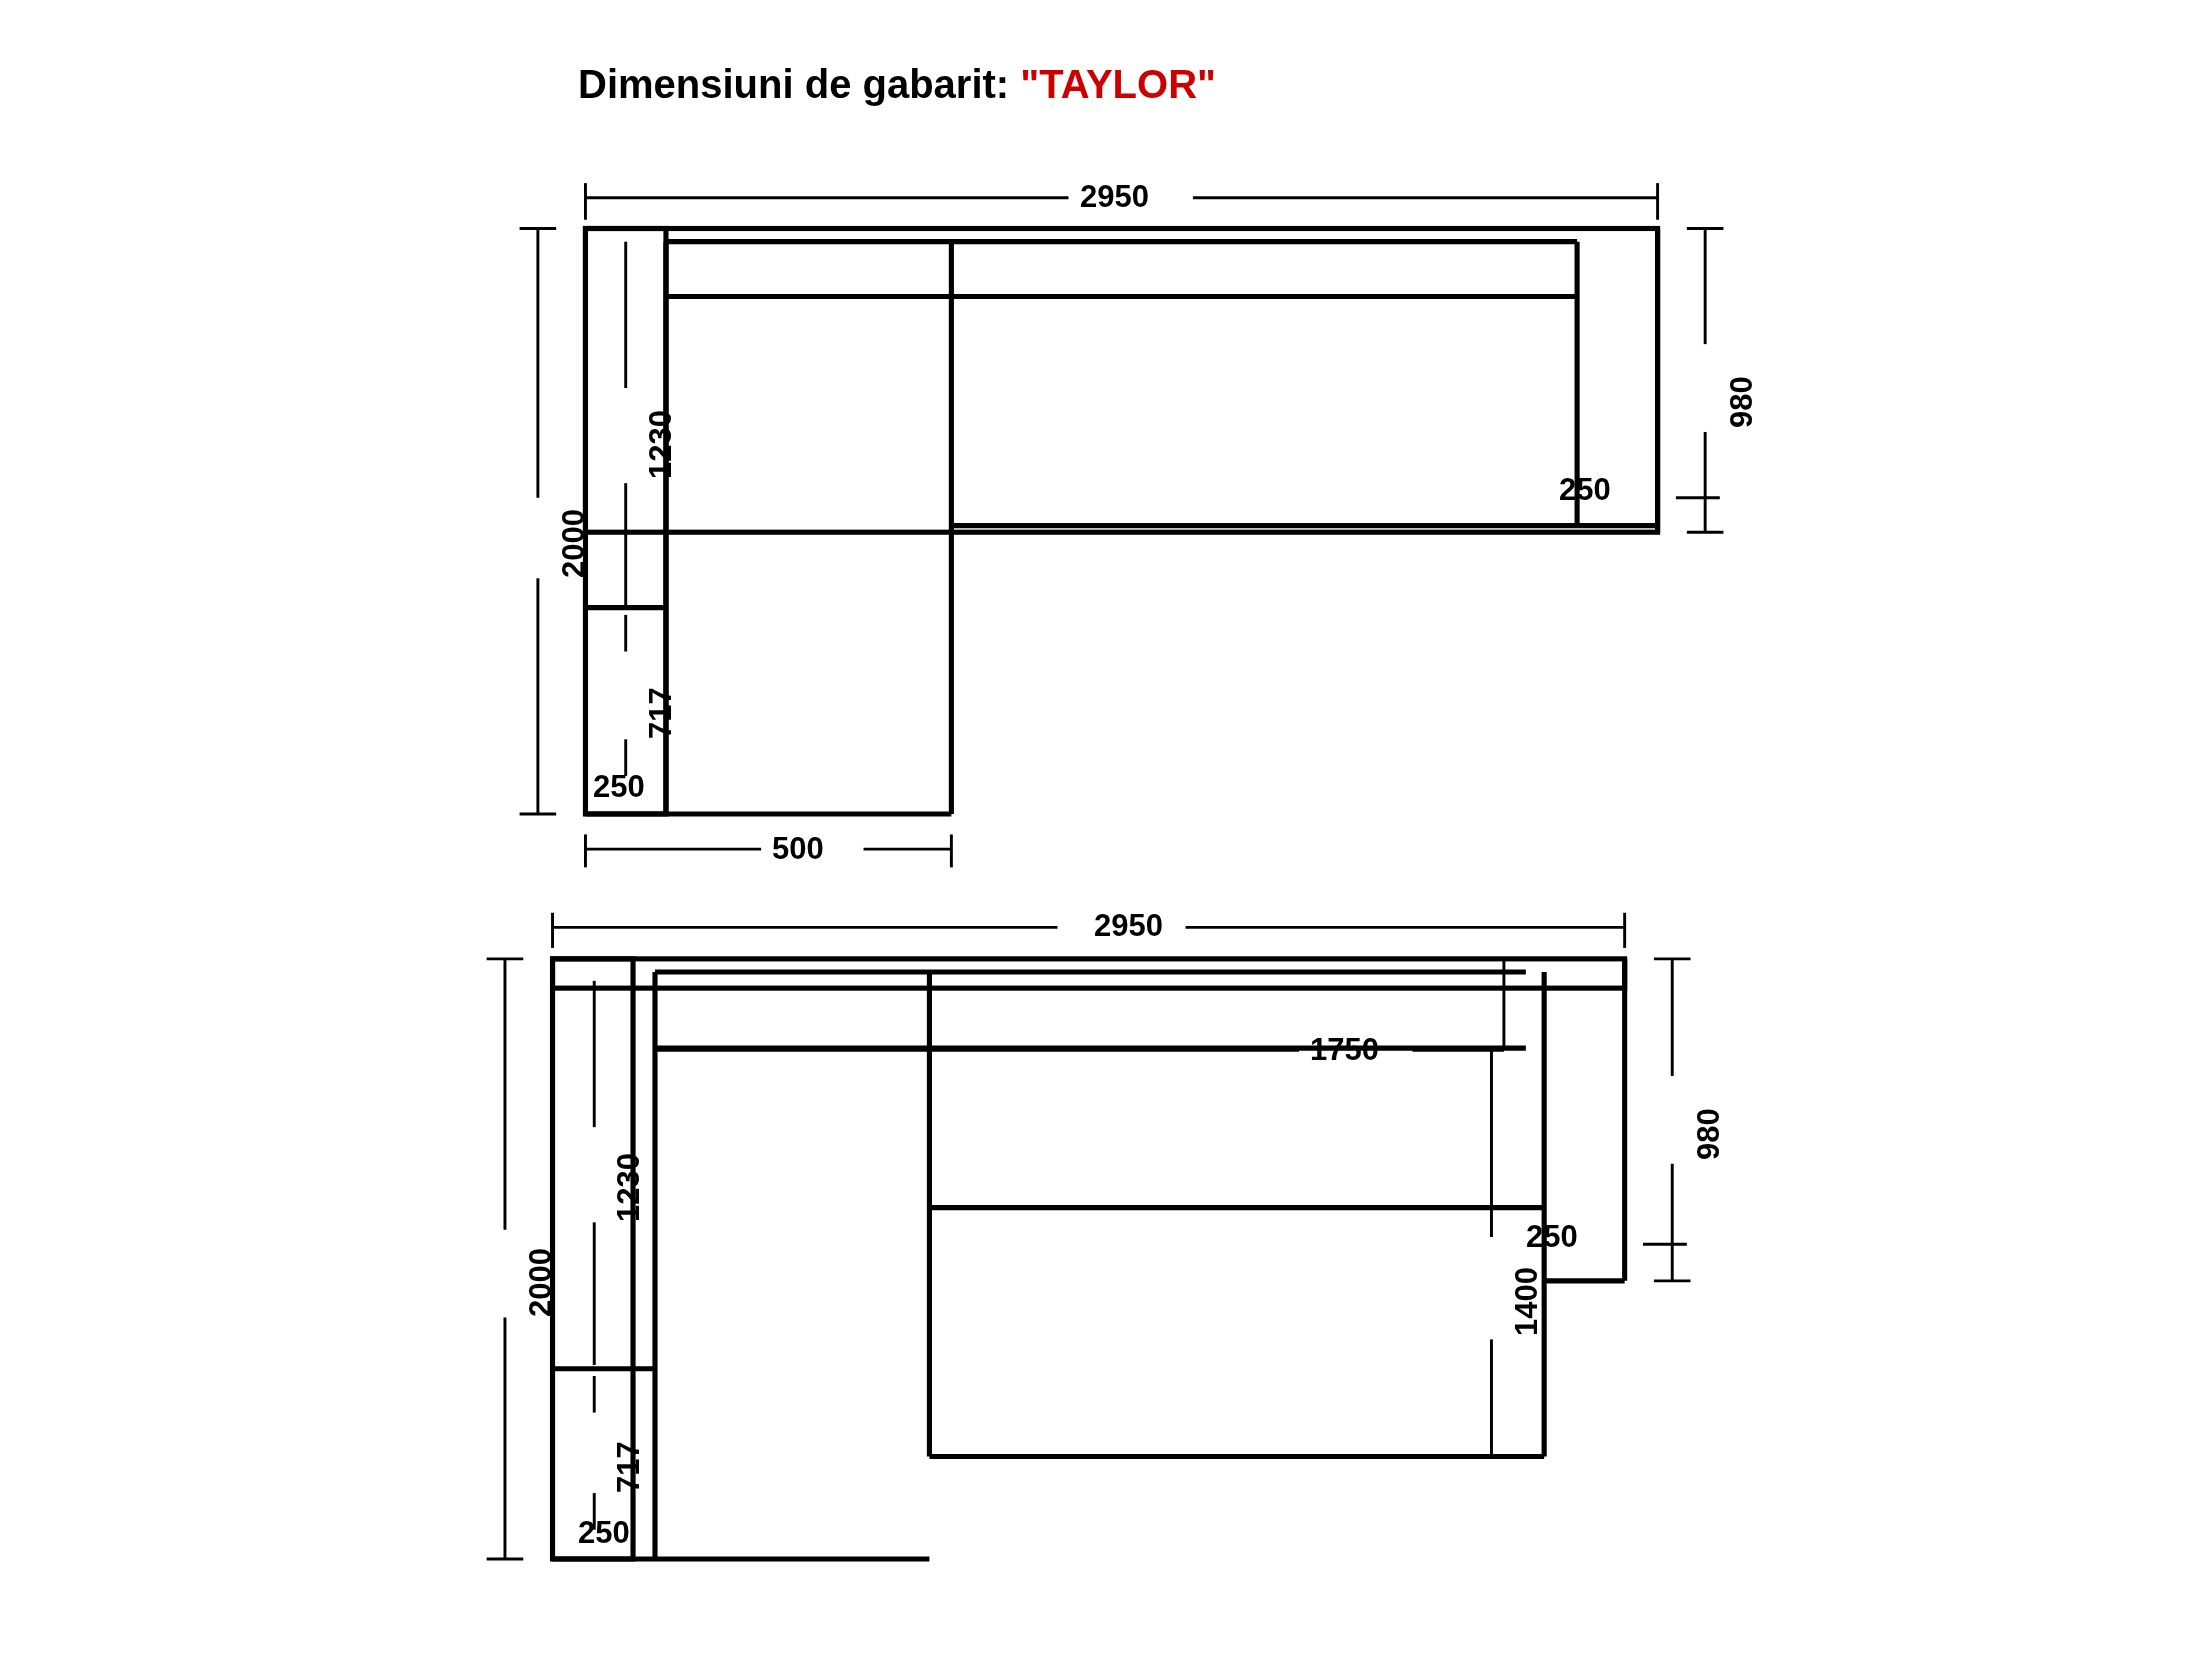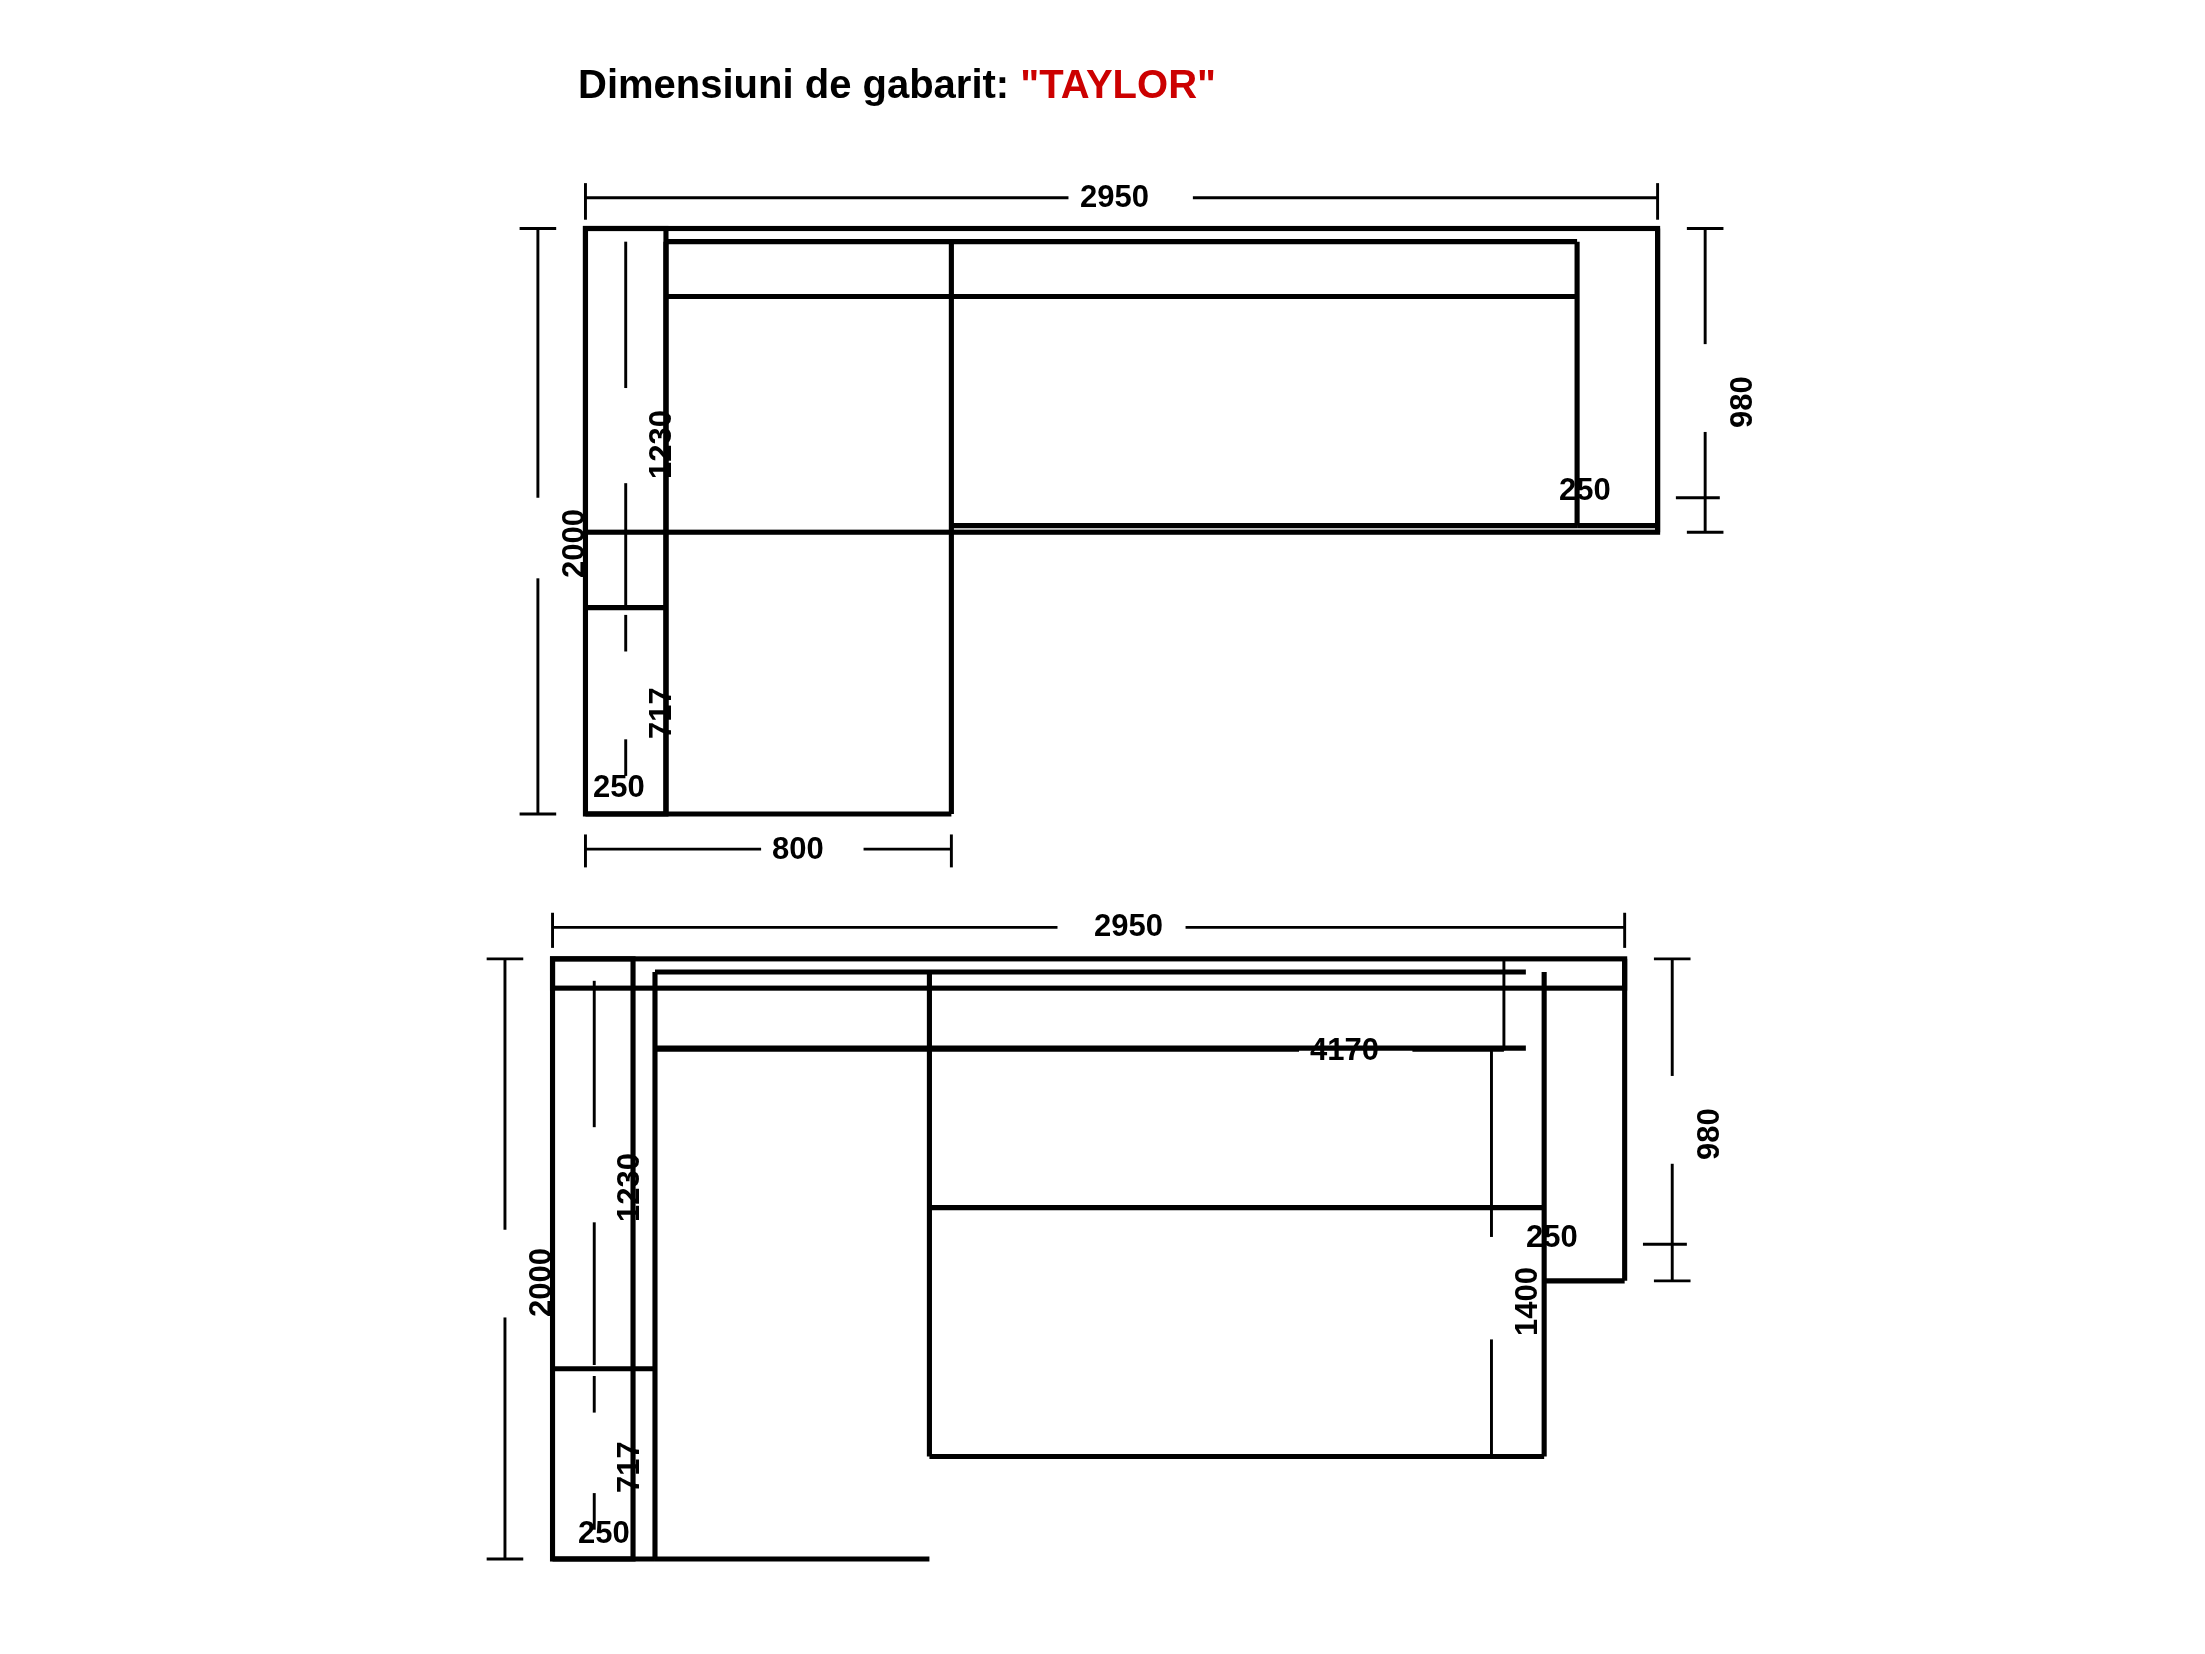--- a/index.html
+++ b/index.html
@@ -162,24 +162,24 @@
   </g>
 </svg>
 
 <div class="dim-label" style="left:1080px; top:179px;">2950</div>
 <div class="dim-label vert" style="left:556px; top:578px;">2000</div>
 <div class="dim-label vert" style="left:1724px; top:428px;">980</div>
 <div class="dim-label" style="left:1559px; top:472px;">250</div>
 <div class="dim-label vert" style="left:643px; top:479px;">1230</div>
 <div class="dim-label vert" style="left:643px; top:739px;">717</div>
 <div class="dim-label" style="left:593px; top:769px;">250</div>
-<div class="dim-label" style="left:772px; top:831px;">800</div>
+<div class="dim-label" style="left:772px; top:831px;">500</div>
 
 <div class="dim-label" style="left:1094px; top:908px;">2950</div>
 <div class="dim-label vert" style="left:523px; top:1317px;">2000</div>
 <div class="dim-label vert" style="left:1691px; top:1160px;">980</div>
 <div class="dim-label" style="left:1526px; top:1219px;">250</div>
 <div class="dim-label vert" style="left:611px; top:1222px;">1230</div>
 <div class="dim-label vert" style="left:611px; top:1493px;">717</div>
 <div class="dim-label" style="left:578px; top:1515px;">250</div>
-<div class="dim-label" style="left:1310px; top:1032px;">4170</div>
+<div class="dim-label" style="left:1310px; top:1032px;">1750</div>
 <div class="dim-label vert" style="left:1509px; top:1336px;">1400</div>
 
 
 </body></html>

